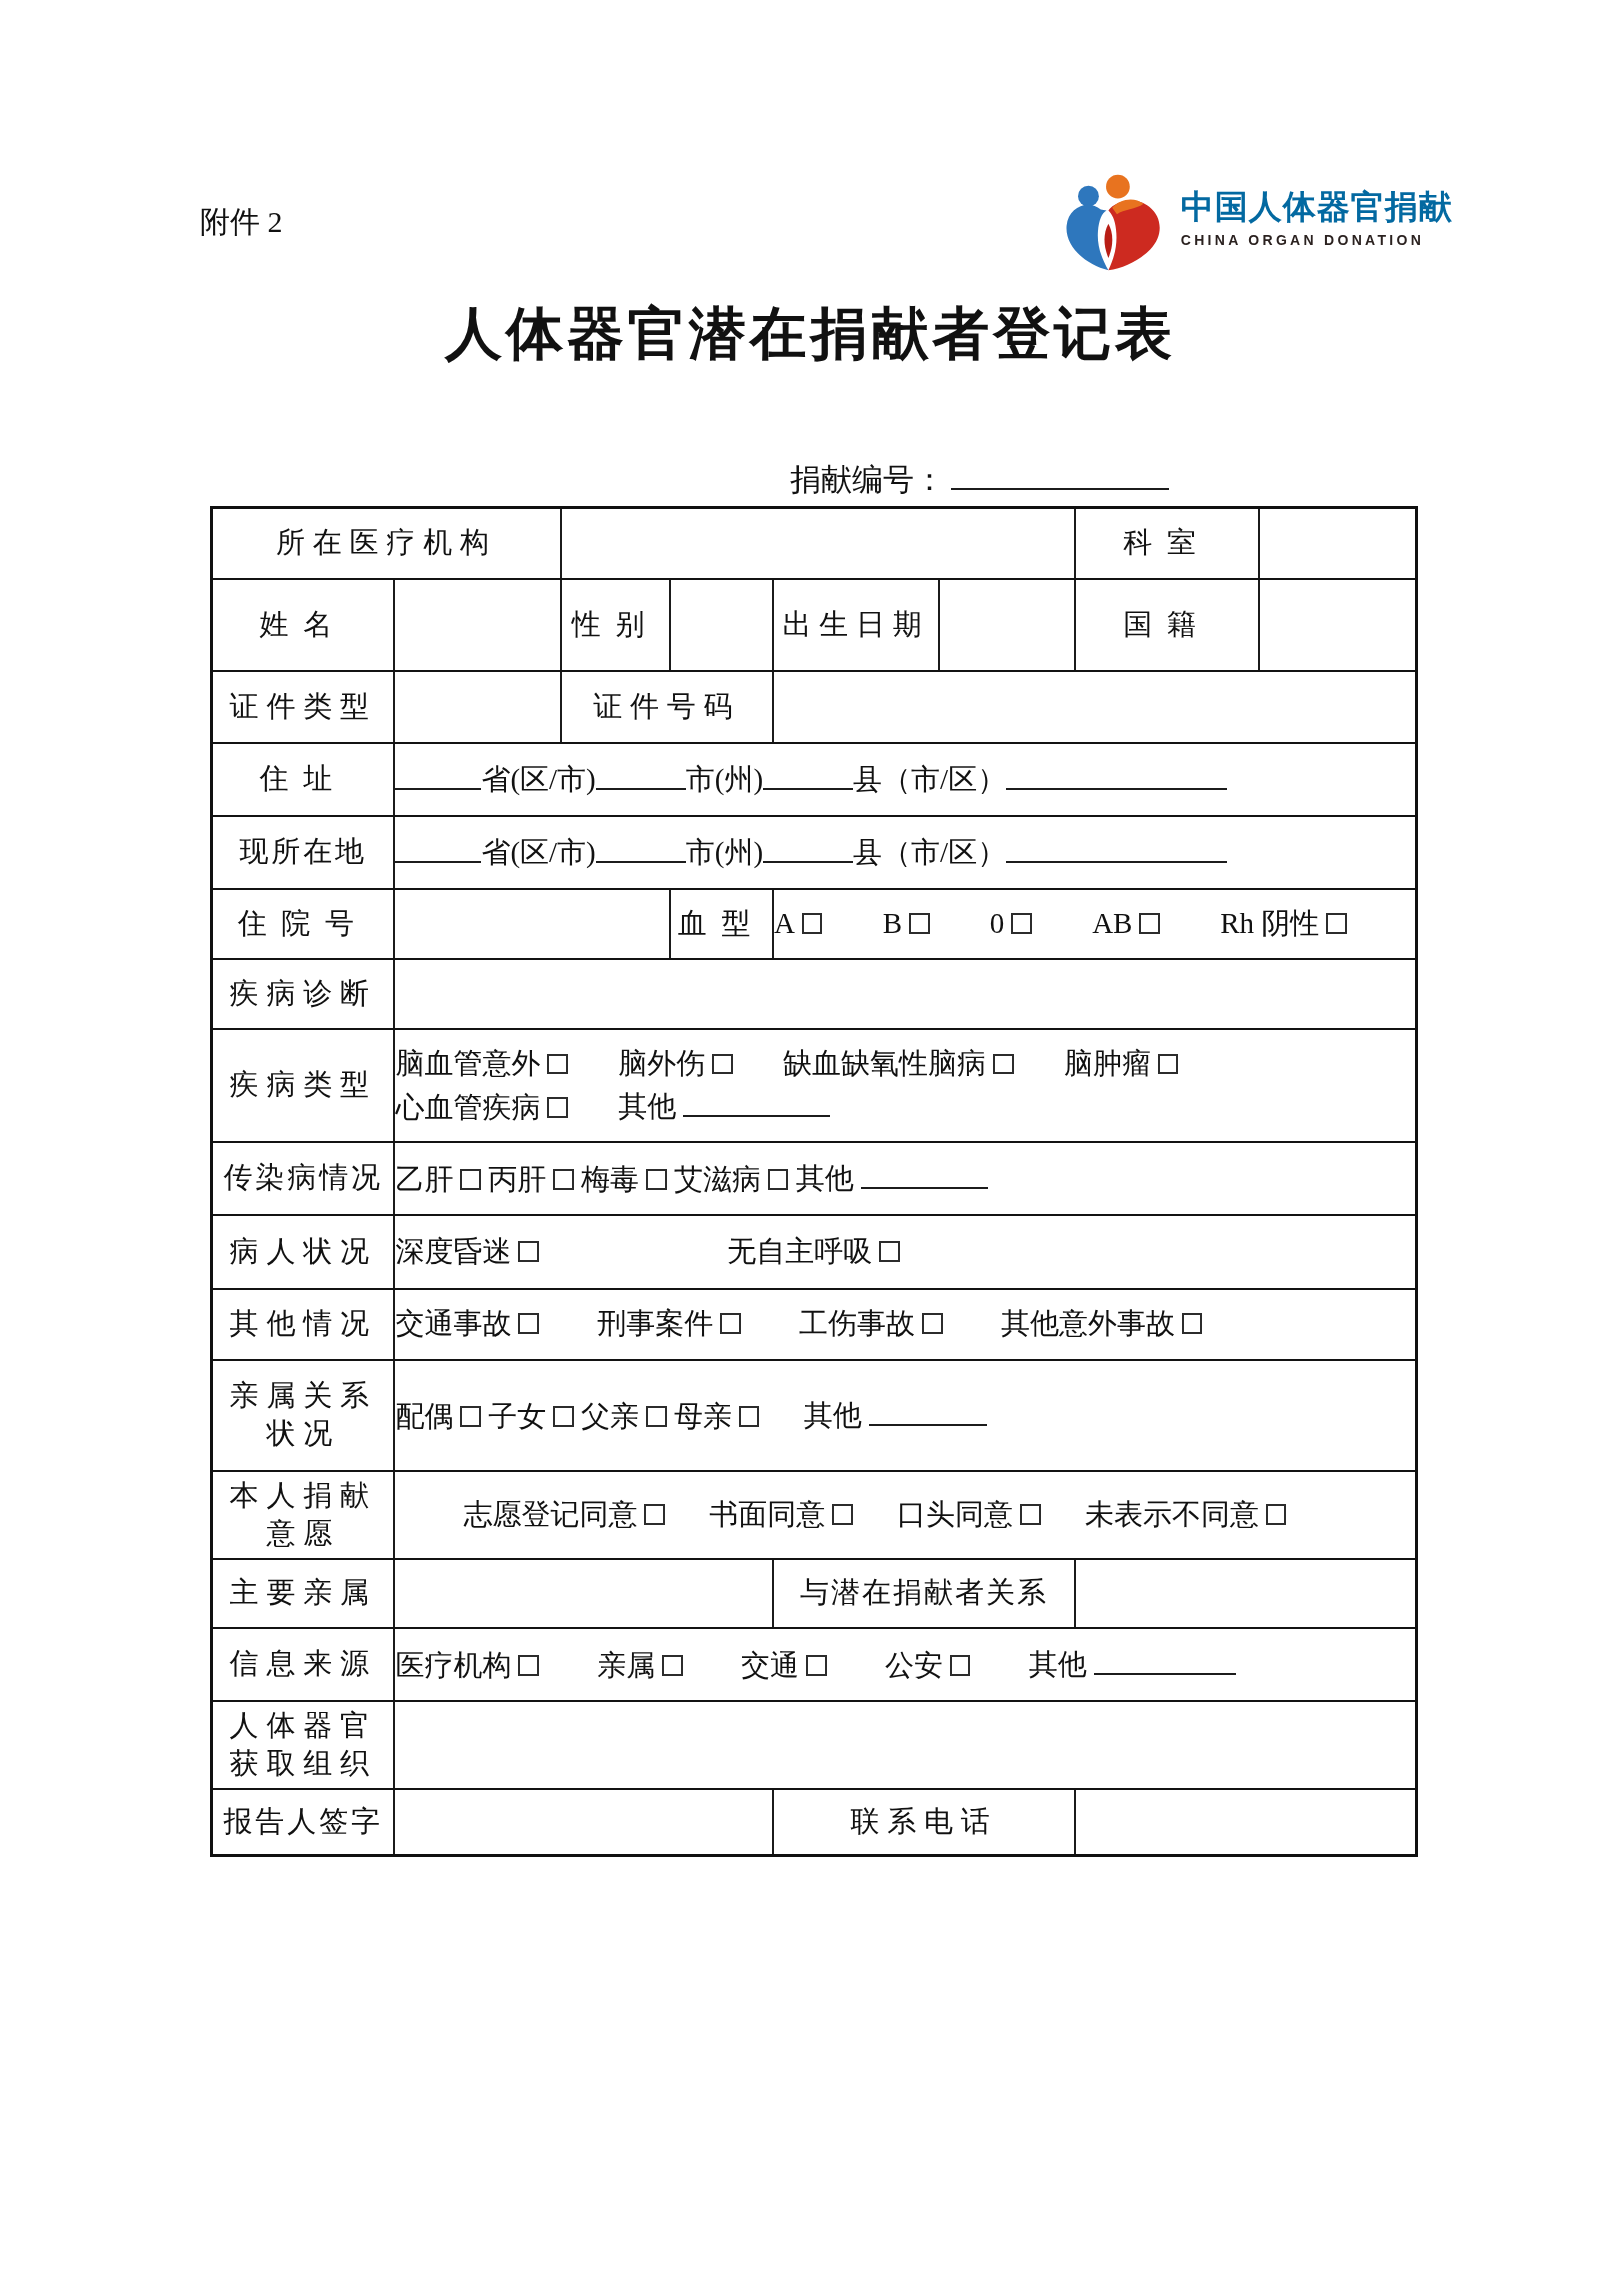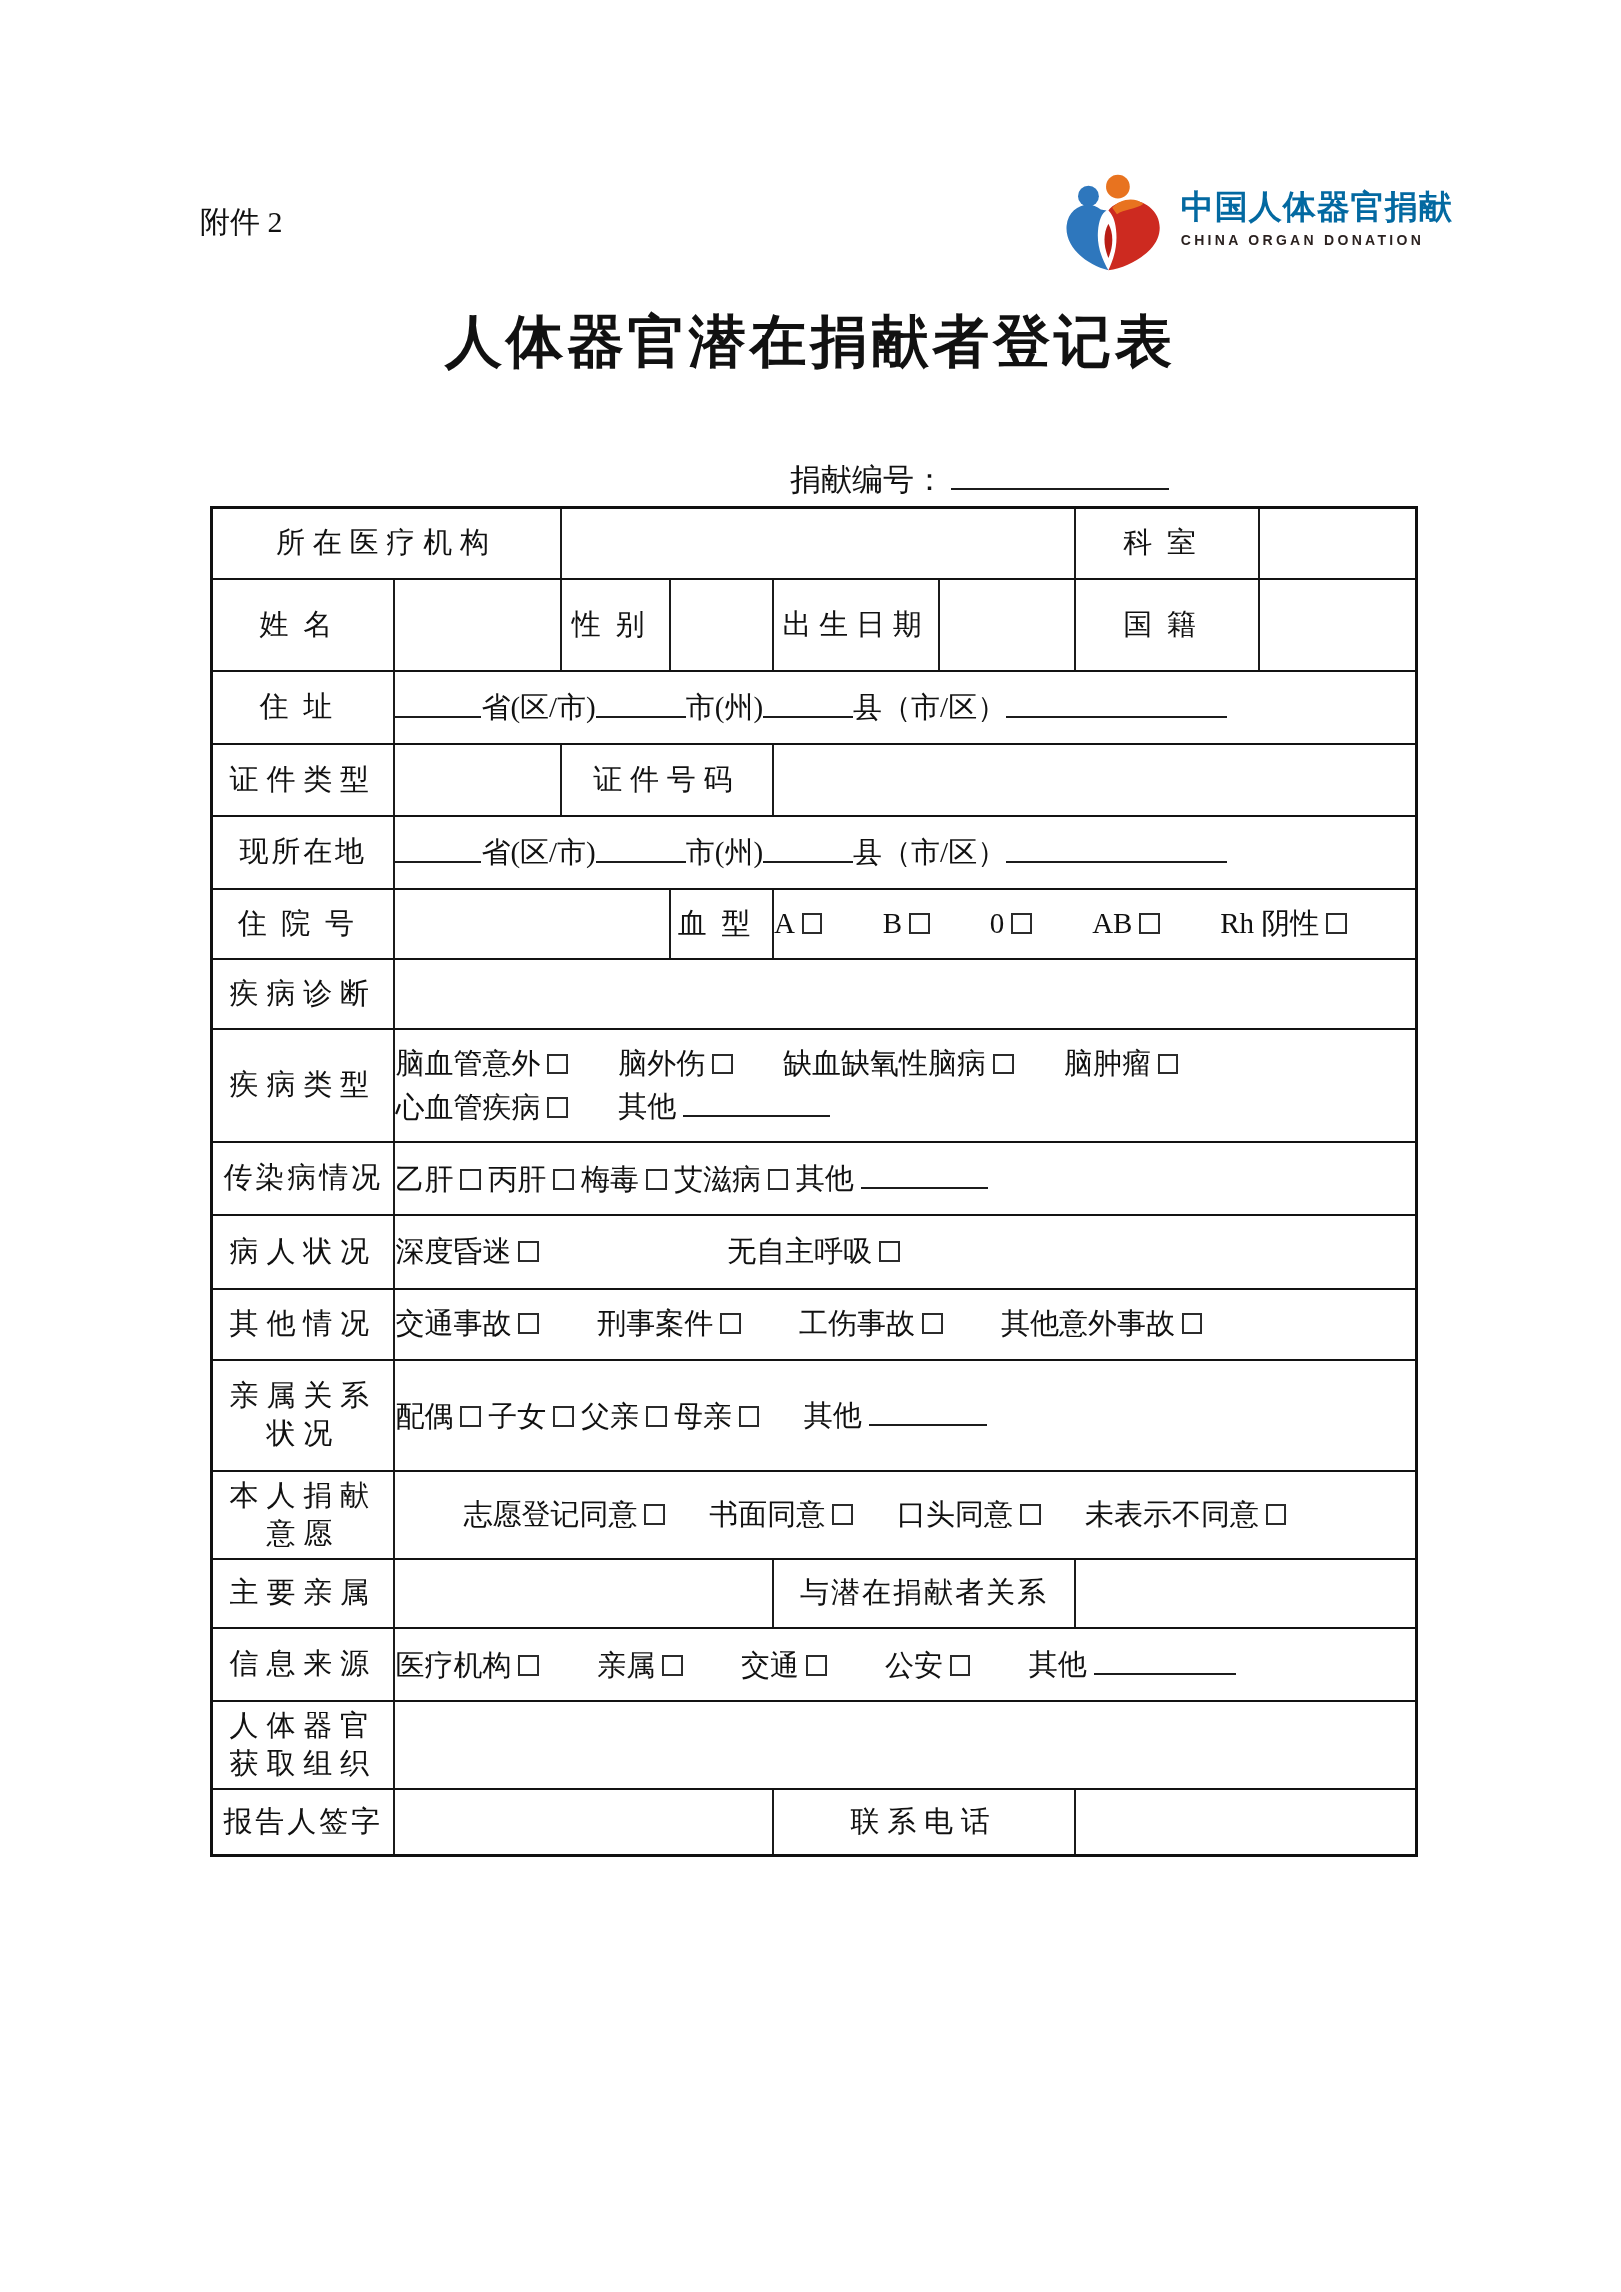--- a/index.html
+++ b/index.html
@@ -7,21 +7,21 @@
         font-family:"Liberation Serif","DejaVu Serif",serif;color:#111;overflow:hidden;}
 
   
   .attachment{position:absolute;left:200px;top:202px;font-size:30px;}
   .logo{position:absolute;left:1059px;top:173px;width:372px;display:flex;align-items:flex-start;}
   .logo-mark{width:114px;height:112px;flex:0 0 auto;}
   .logo-text{margin-left:7.8px;margin-top:15.7px;font-family:"Liberation Sans","DejaVu Sans",sans-serif;}
   .logo-cn{font-size:33px;font-weight:700;color:#0369a1;letter-spacing:1px;line-height:1.1;white-space:nowrap;}
   .logo-en{font-size:14px;font-weight:700;color:#2b2220;letter-spacing:3.3px;margin-top:6.9px;white-space:nowrap;}
 
-  .form-title{position:absolute;left:0;right:0;top:304px;text-align:center;
+  .form-title{position:absolute;left:0;right:0;top:296px;text-align:center;
       font-family:"Liberation Sans","DejaVu Sans",sans-serif;
       font-size:57px;font-weight:700;letter-spacing:3.9px;}
 
   .donation-no{position:absolute;left:790px;top:455px;font-size:31px;white-space:nowrap;}
   .donation-no .blank{width:218px;margin-left:5.9px;}
 
   
   .blank{display:inline-block;height:1.05em;border-bottom:2.9px solid #1c1c1c;vertical-align:baseline;}
   .w88{width:86px;}.w92{width:90px;}.w120{width:118px;}
   .w130{width:127px;}.w145{width:142px;}.w150{width:147px;}.w225{width:221px;}
@@ -100,32 +100,32 @@
       <td class="lbl s2">姓名</td>
       <td></td>
       <td class="lbl s2">性别</td>
       <td></td>
       <td class="lbl s4">出生日期</td>
       <td></td>
       <td class="lbl s2">国籍</td>
       <td></td>
     </tr>
 
+    <tr style="height:72px">
+      <td class="lbl s4">证件类型</td>
+      <td></td>
+      <td class="lbl s4" colspan="2">证件号码</td>
+      <td colspan="4"></td>
+    </tr>
+
     <tr style="height:73px">
       <td class="lbl s2">住址</td>
       <td colspan="7" class="addr">
         <span class="blank w88"></span><span>省(区/市)</span><span class="blank w92"></span><span>市(州)</span><span class="blank w92"></span><span>县（市/区）</span><span class="blank w225"></span>
       </td>
-    </tr>
-
-    <tr style="height:72px">
-      <td class="lbl s4">证件类型</td>
-      <td></td>
-      <td class="lbl s4" colspan="2">证件号码</td>
-      <td colspan="4"></td>
     </tr>
 
     <tr style="height:73px">
       <td class="lbl s5">现所在地</td>
       <td colspan="7" class="addr">
         <span class="blank w88"></span><span>省(区/市)</span><span class="blank w92"></span><span>市(州)</span><span class="blank w92"></span><span>县（市/区）</span><span class="blank w225"></span>
       </td>
     </tr>
 
     <tr style="height:70px">

